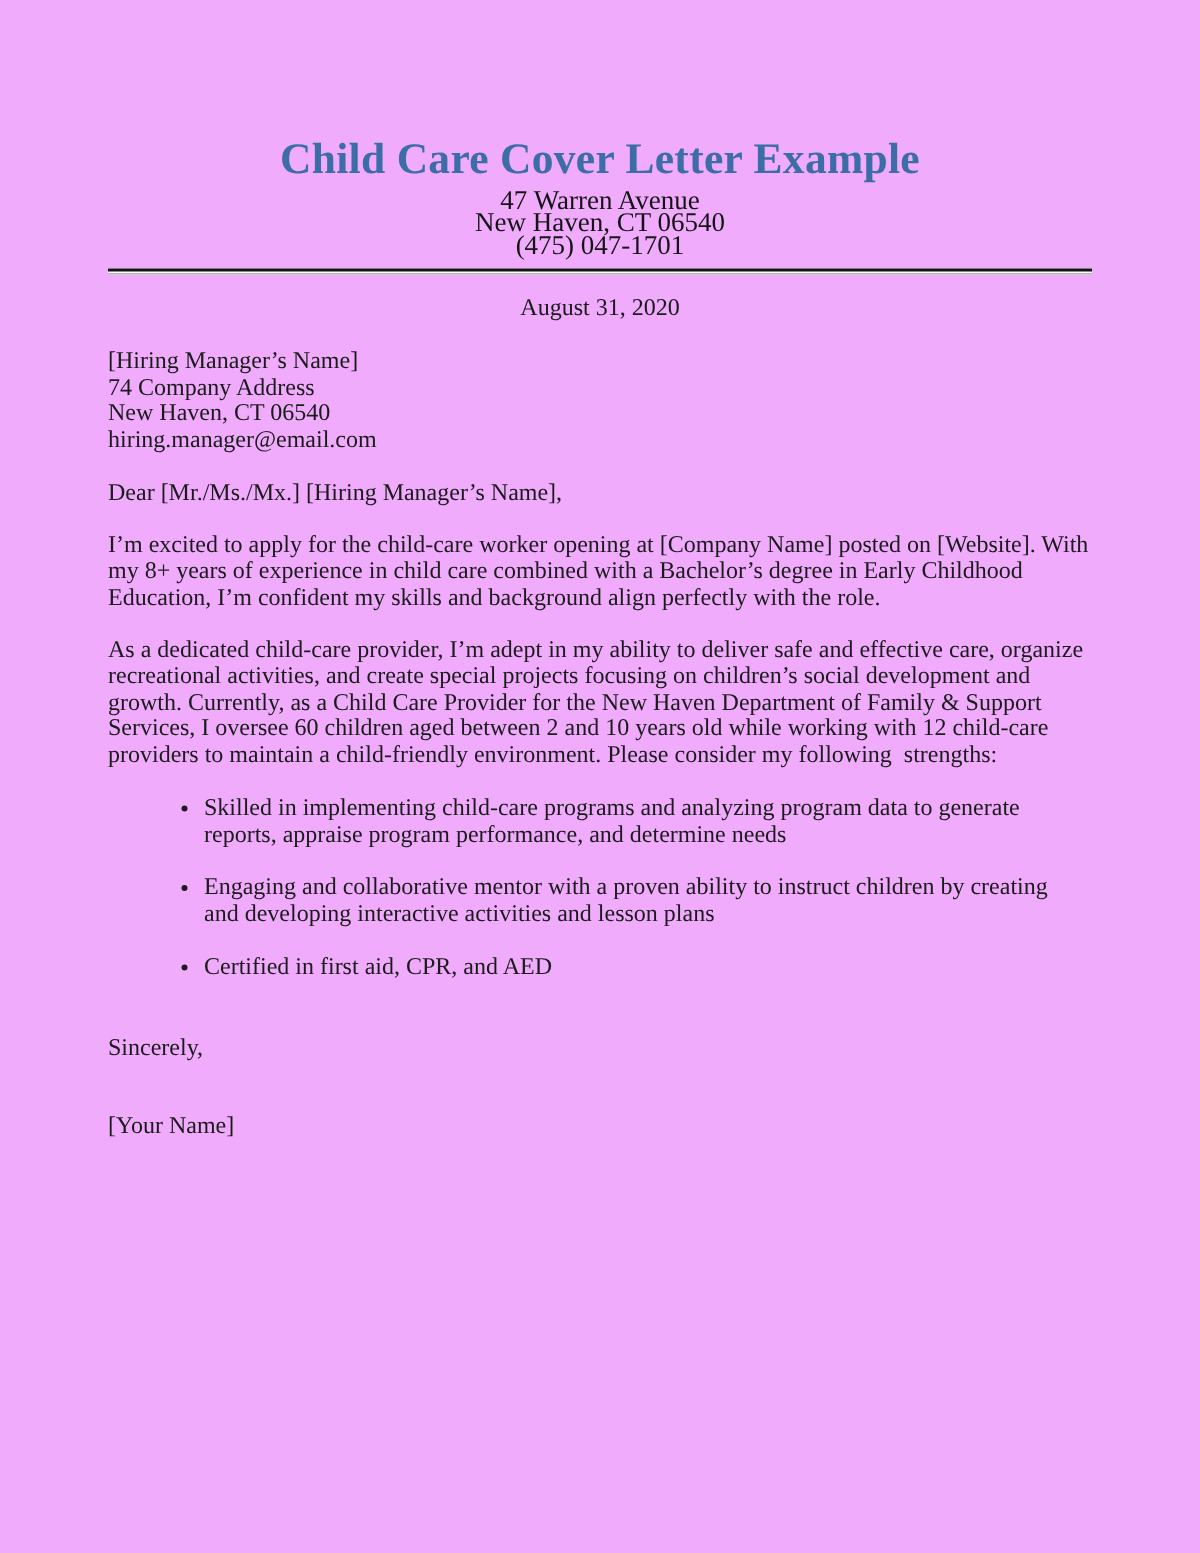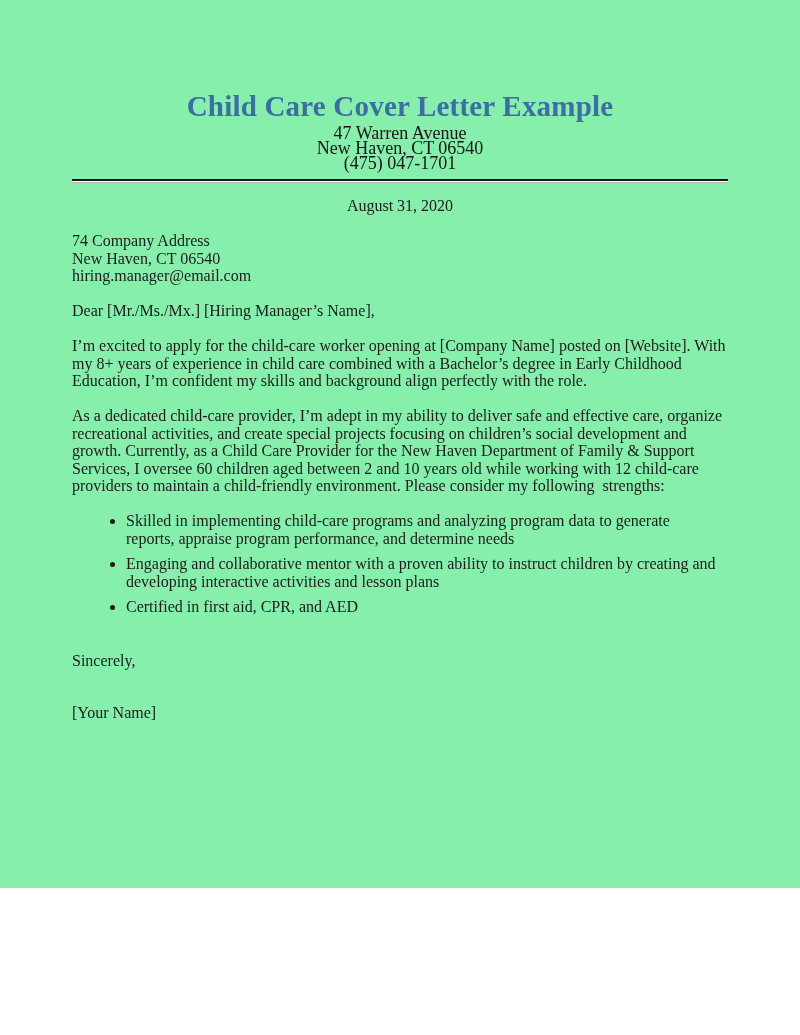--- a/index.html
+++ b/index.html
@@ -3,22 +3,22 @@
 <meta charset="utf-8">
 <style>
   html, body {
     margin: 0;
     padding: 0;
     background: #ffffff;
   }
   .page {
     position: relative;
     width: 800px;
-    height: 888px;
-    background: #86efac;
+    height: 1035px;
+    background: #f0abfc;
     box-sizing: border-box;
     padding: 90px 72px 0 72px;
     font-family: "Liberation Serif", "DejaVu Serif", serif;
     color: #1b1b1b;
     font-size: 16px;
     line-height: 17.5px;
   }
   .letter-title {
     margin: 0 0 4px 0;
     text-align: center;
@@ -53,21 +53,21 @@
   }
   .para {
     margin: 17.5px 0 0 0;
     white-space: pre-wrap;
   }
   ul.strengths {
     margin: 17.5px 0 0 0;
     padding: 0 0 0 46px;
   }
   ul.strengths li {
-    margin: 8px;
+    margin: 18px;
     padding: 0;
   }
   .closing-para {
     margin: 17.5px 0 0 0;
     white-space: pre-wrap;
   }
   .signoff {
     margin: 36px 0 0 0;
   }
   .signature {
@@ -85,20 +85,21 @@
     <div>47 Warren Avenue</div>
     <div>New Haven, CT 06540</div>
     <div>(475) 047-1701</div>
   </div>
 
   <div class="header-rule"></div>
 
   <div class="date-line">August 31, 2020</div>
 
   <div class="recipient-block">
+    <div>[Hiring Manager’s Name]</div>
     <div>74 Company Address</div>
     <div>New Haven, CT 06540</div>
     <div>hiring.manager@email.com</div>
   </div>
 
   <div class="salutation">Dear [Mr./Ms./Mx.] [Hiring Manager’s Name],</div>
 
   <p class="para">I’m excited to apply for the child-care worker opening at [Company Name] posted on [Website]. With my 8+ years of experience in child care combined with a Bachelor’s degree in Early Childhood Education, I’m confident my skills and background align perfectly with the role.</p>
 
   <p class="para">As a dedicated child-care provider, I’m adept in my ability to deliver safe and effective care, organize recreational activities, and create special projects focusing on children’s social development and growth. Currently, as a Child Care Provider for the New Haven Department of Family &amp; Support Services, I oversee 60 children aged between 2 and 10 years old while working with 12 child-care providers to maintain a child-friendly environment. Please consider my following  strengths:</p>

